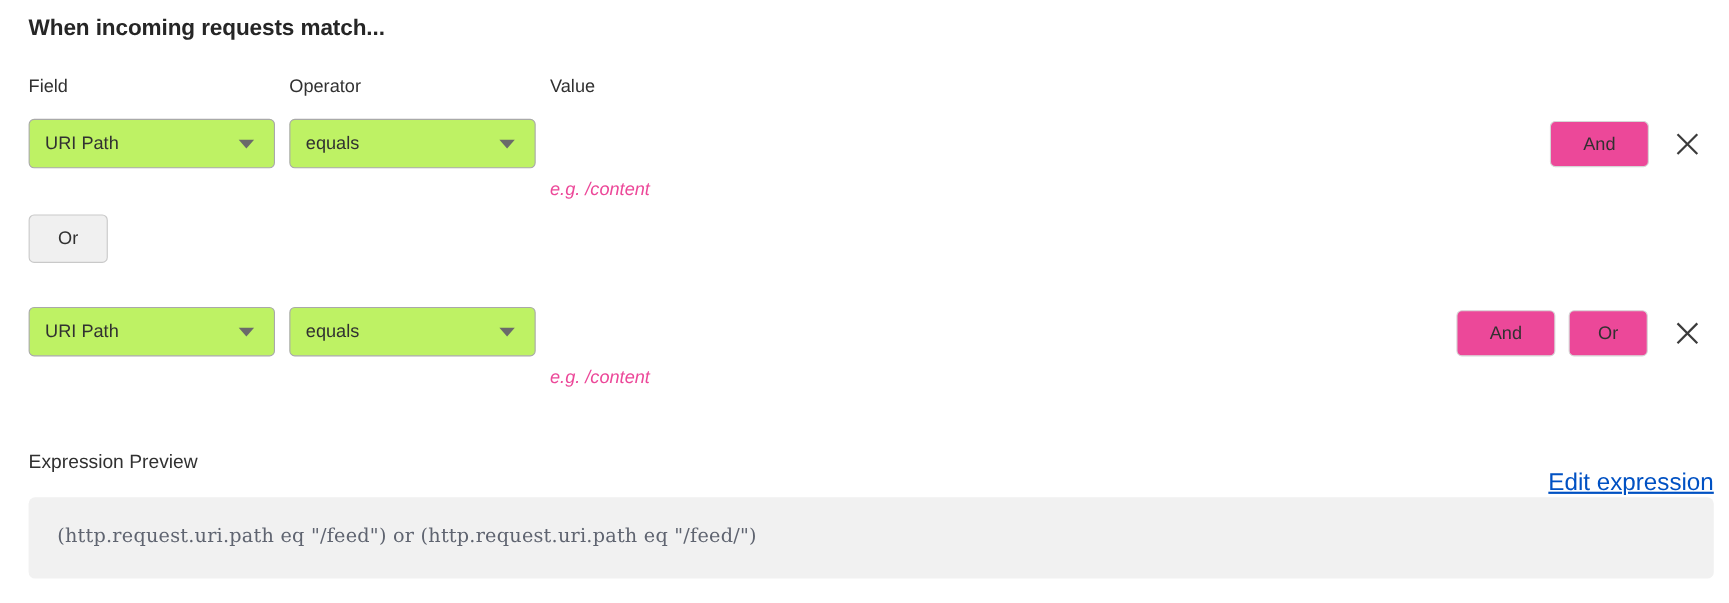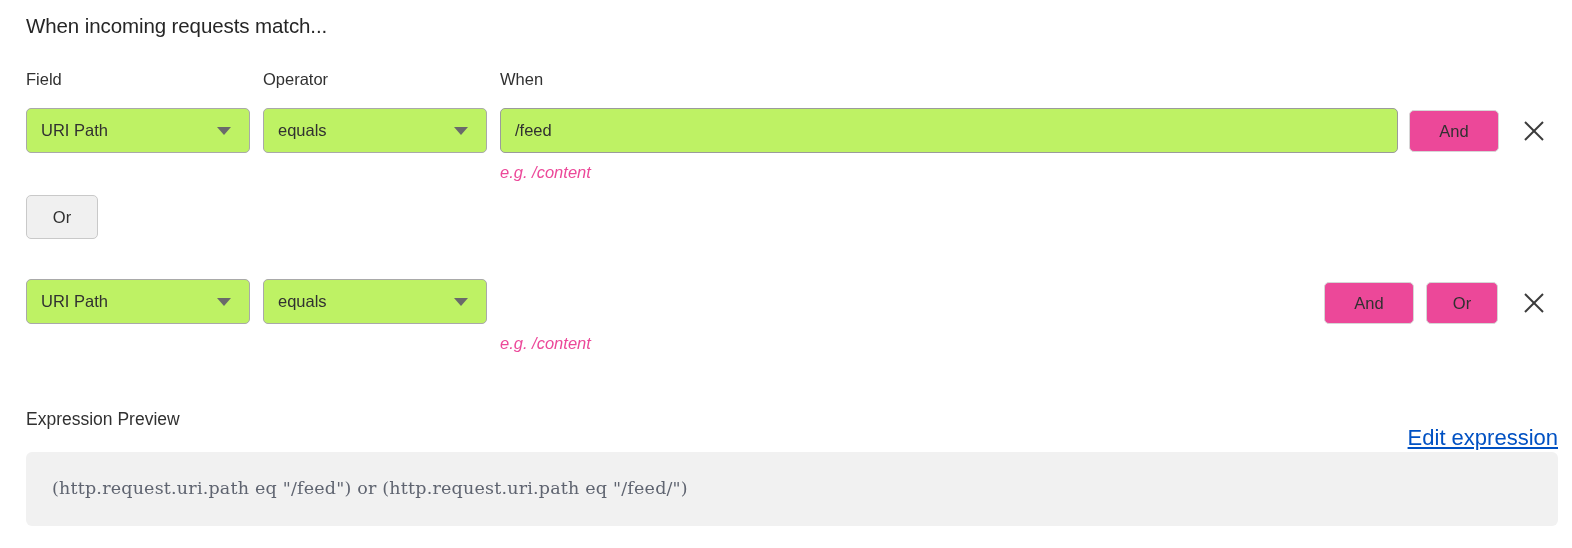--- a/index.html
+++ b/index.html
@@ -20,21 +20,21 @@
     width: 1572px;
     height: 548px;
   }
 
   
   .section-heading {
     position: absolute;
     left: 26px;
     top: 14px;
     font-size: 20.5px;
-    font-weight: normal;
+    font-weight: bold;
     color: #262626;
     letter-spacing: -0.1px;
     white-space: nowrap;
   }
 
   
   .col-label {
     position: absolute;
     top: 70px;
     font-size: 16.5px;
@@ -173,35 +173,32 @@
 </style>
 </head>
 <body>
 
 <div class="page">
 
   <div class="section-heading">When incoming requests match...</div>
 
   <div class="col-label field">Field</div>
   <div class="col-label operator">Operator</div>
-  <div class="col-label value">When</div>
+  <div class="col-label value">Value</div>
 
   <div class="ctrl select-box" style="left:26px; top:108px; width:224px;">
     <span class="sel-text">URI Path</span>
     <span class="caret"></span>
   </div>
 
   <div class="ctrl select-box" style="left:263px; top:108px; width:224px;">
     <span class="sel-text">equals</span>
     <span class="caret"></span>
   </div>
 
-  <div class="ctrl text-input" style="left:500px; top:108px; width:898px;">
-    <span class="val-text">/feed</span>
-  </div>
 
   <div class="helper" style="left:500px; top:163px;">e.g. /content</div>
 
   <div class="logic-btn active" style="left:1409px; top:110px; width:90px;">
     <span>And</span>
   </div>
 
   <div class="remove-icon" style="left:1519px; top:116px;">
     <svg width="30" height="30" viewBox="0 0 30 30">
       <line x1="6" y1="6" x2="24" y2="24" stroke="#3b3b3b" stroke-width="2"></line>

